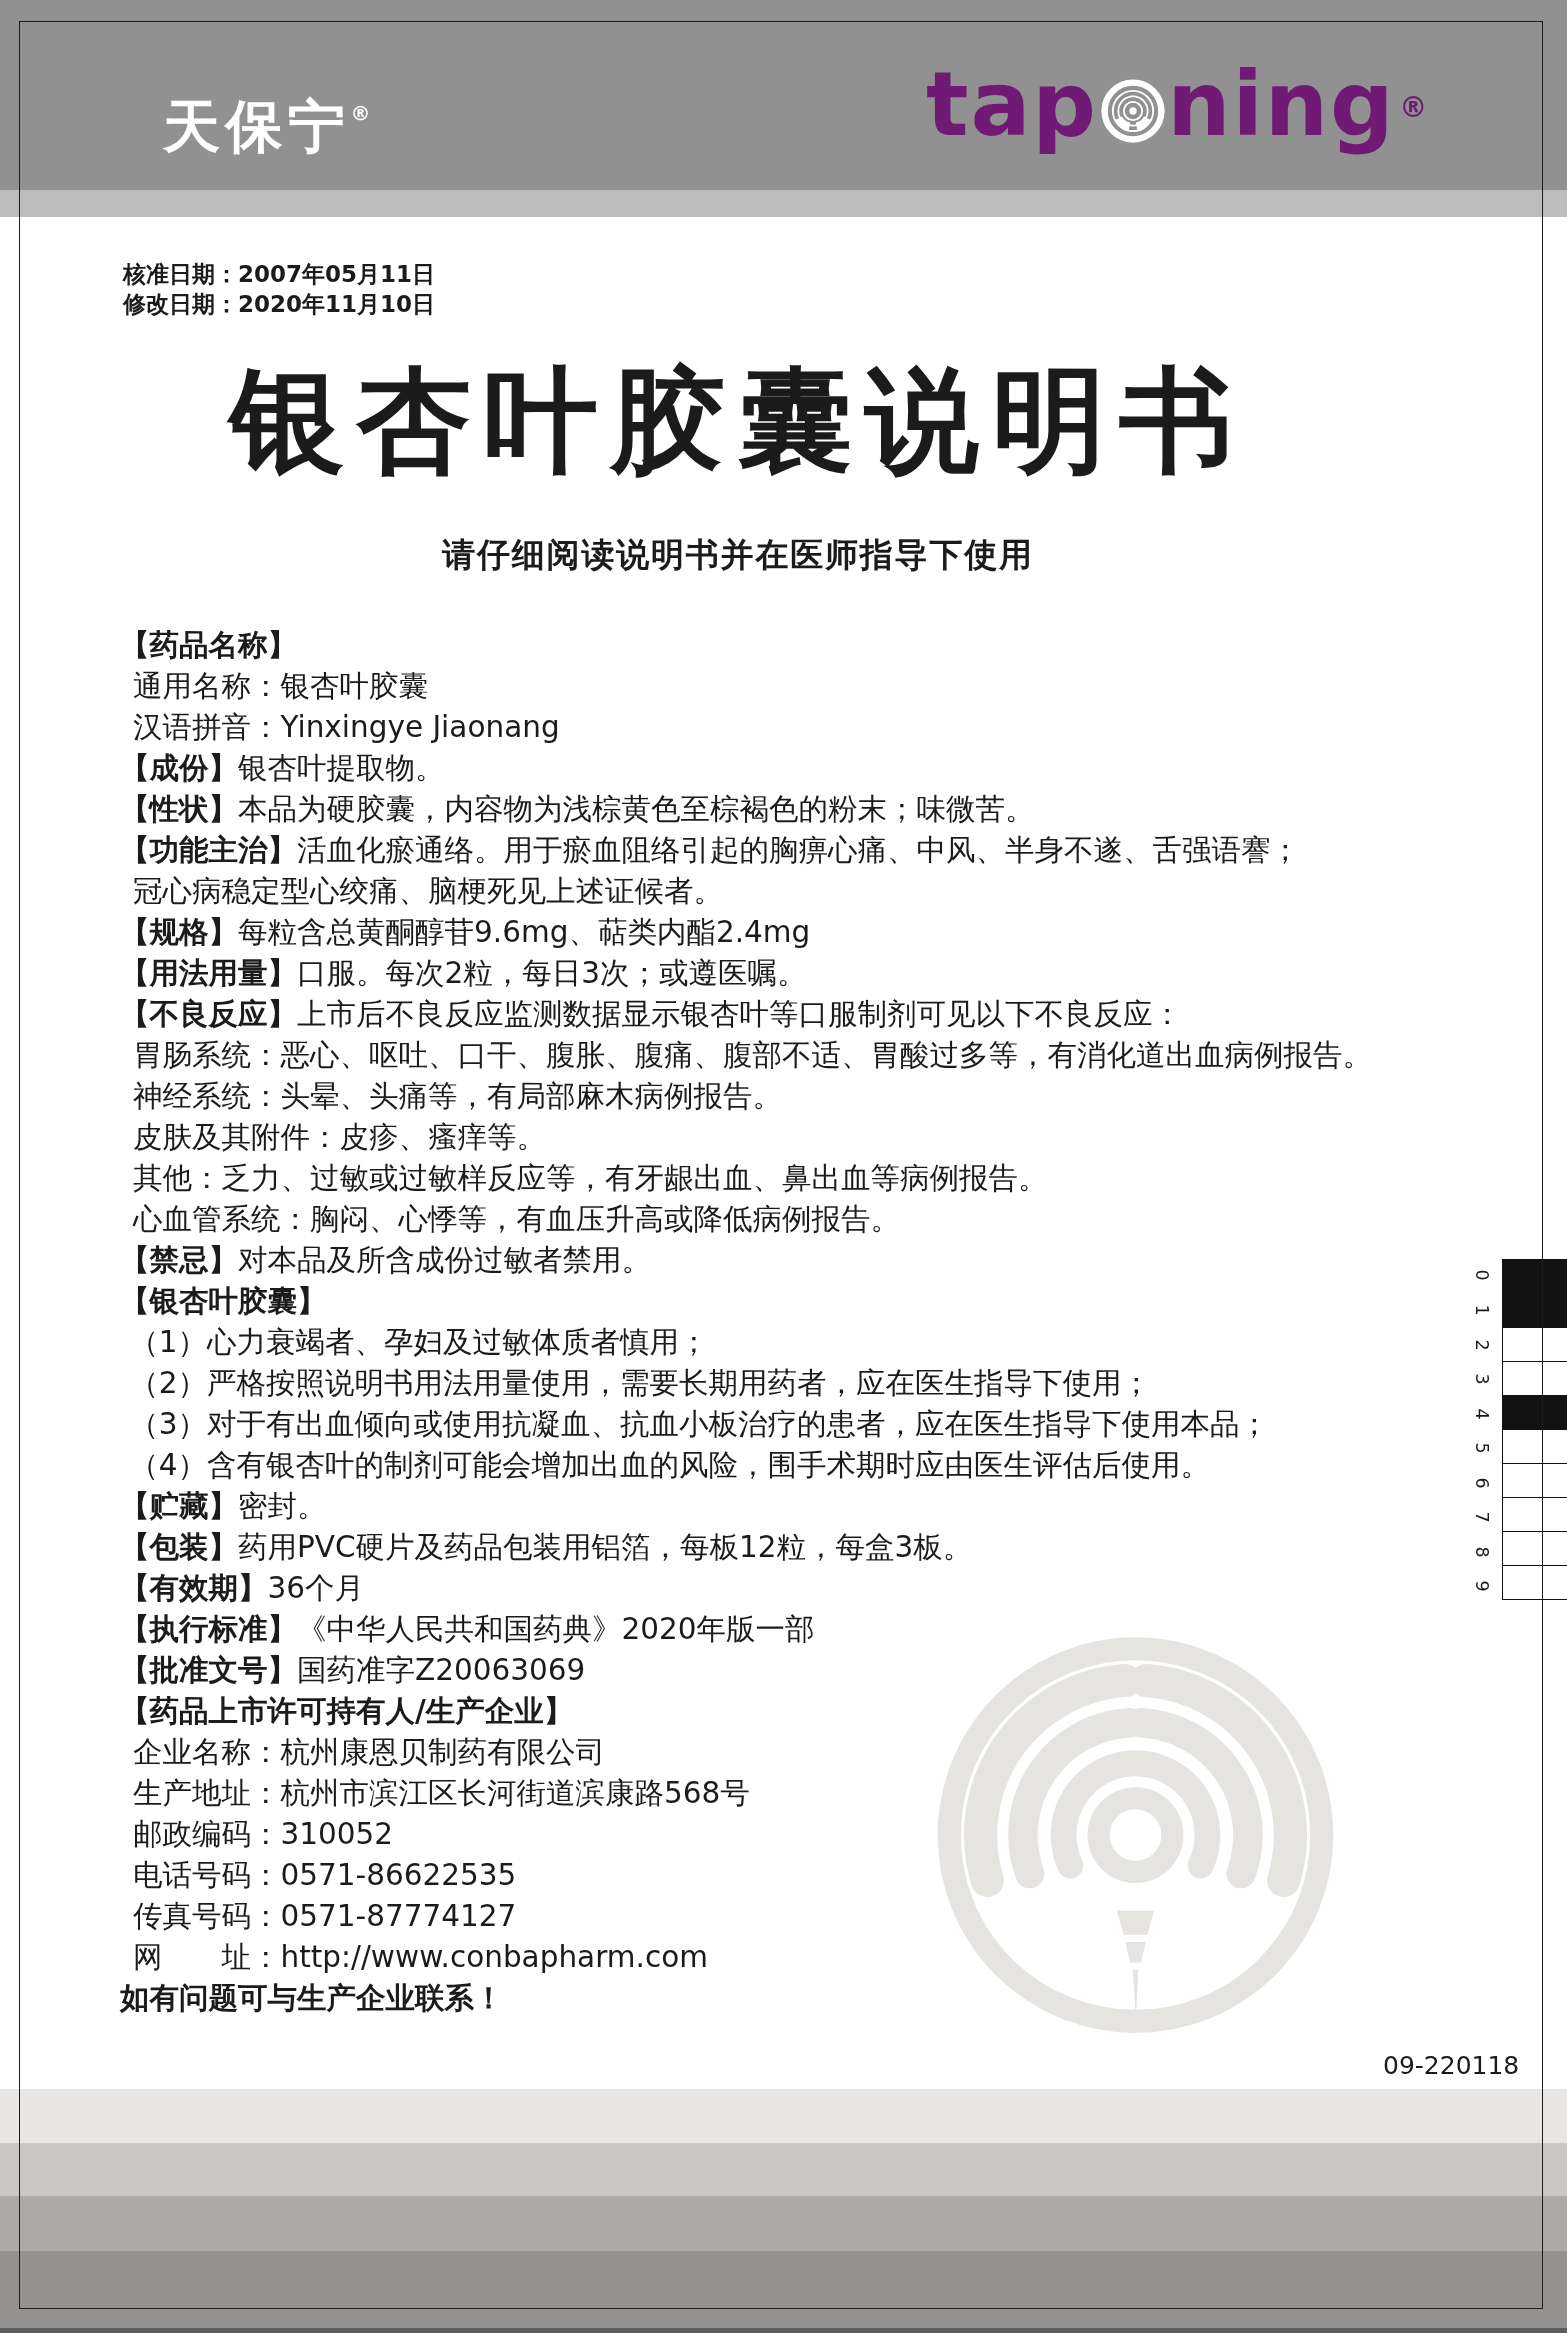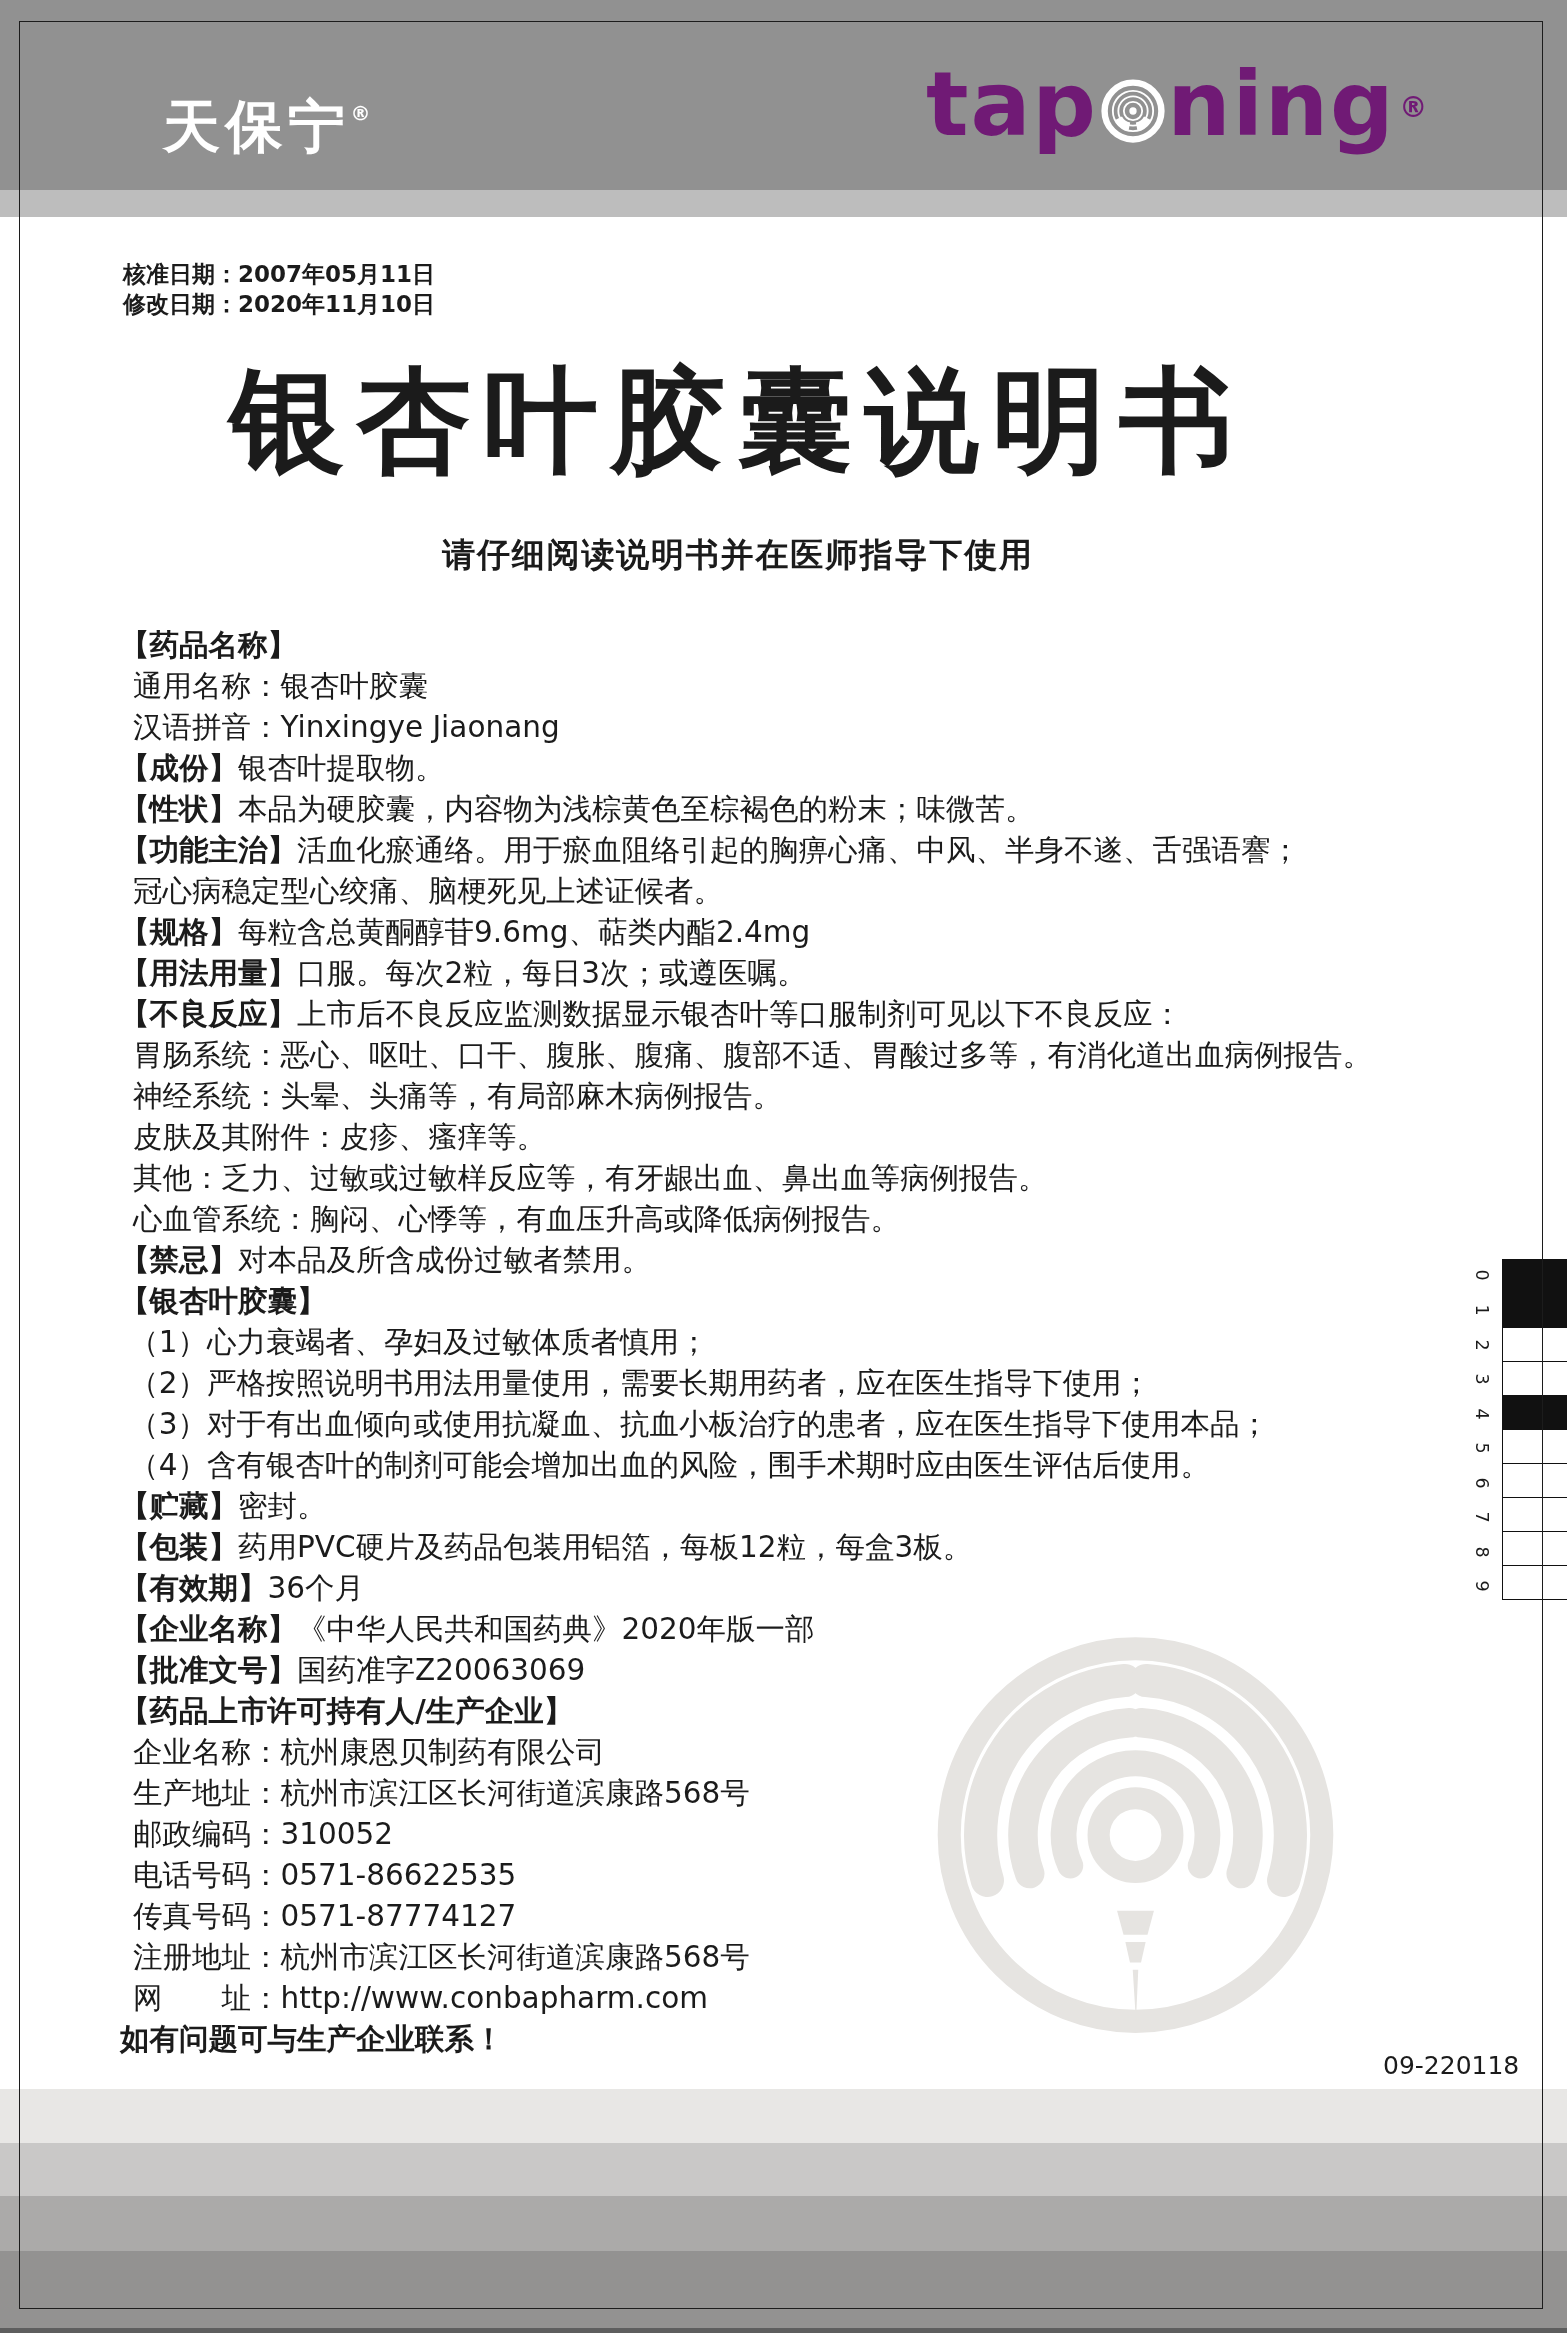--- a/index.html
+++ b/index.html
@@ -131,29 +131,28 @@
   <div class="ln ind"><b class="h"></b><span>心血管系统：胸闷、心悸等，有血压升高或降低病例报告。</span></div>
   <div class="ln"><b class="h">【禁忌】</b><span>对本品及所含成份过敏者禁用。</span></div>
   <div class="ln"><b class="h">【银杏叶胶囊】</b><span></span></div>
   <div class="ln item"><b class="h"></b><span>（1）心力衰竭者、孕妇及过敏体质者慎用；</span></div>
   <div class="ln item"><b class="h"></b><span>（2）严格按照说明书用法用量使用，需要长期用药者，应在医生指导下使用；</span></div>
   <div class="ln item"><b class="h"></b><span>（3）对于有出血倾向或使用抗凝血、抗血小板治疗的患者，应在医生指导下使用本品；</span></div>
   <div class="ln item"><b class="h"></b><span>（4）含有银杏叶的制剂可能会增加出血的风险，围手术期时应由医生评估后使用。</span></div>
   <div class="ln"><b class="h">【贮藏】</b><span>密封。</span></div>
   <div class="ln"><b class="h">【包装】</b><span>药用PVC硬片及药品包装用铝箔，每板12粒，每盒3板。</span></div>
   <div class="ln"><b class="h">【有效期】</b><span>36个月</span></div>
-  <div class="ln"><b class="h">【企业名称】</b><span>《中华人民共和国药典》2020年版一部</span></div>
+  <div class="ln"><b class="h">【执行标准】</b><span>《中华人民共和国药典》2020年版一部</span></div>
   <div class="ln"><b class="h">【批准文号】</b><span>国药准字Z20063069</span></div>
   <div class="ln"><b class="h">【药品上市许可持有人/生产企业】</b><span></span></div>
   <div class="ln ind"><b class="h"></b><span>企业名称：杭州康恩贝制药有限公司</span></div>
   <div class="ln ind"><b class="h"></b><span>生产地址：杭州市滨江区长河街道滨康路568号</span></div>
   <div class="ln ind"><b class="h"></b><span>邮政编码：310052</span></div>
   <div class="ln ind"><b class="h"></b><span>电话号码：0571-86622535</span></div>
   <div class="ln ind"><b class="h"></b><span>传真号码：0571-87774127</span></div>
-  <div class="ln ind"><b class="h"></b><span>注册地址：杭州市滨江区长河街道滨康路568号</span></div>
   <div class="ln ind"><b class="h"></b><span>网　　址：http://www.conbapharm.com</span></div>
   <div class="ln note"><b class="h"></b><span>如有问题可与生产企业联系！</span></div>
 </div>
 
 <div class="abs cal">
   <div class="cell black"></div>
   <div class="cell black"></div>
   <div class="cell"></div>
   <div class="cell"></div>
   <div class="cell black"></div>

